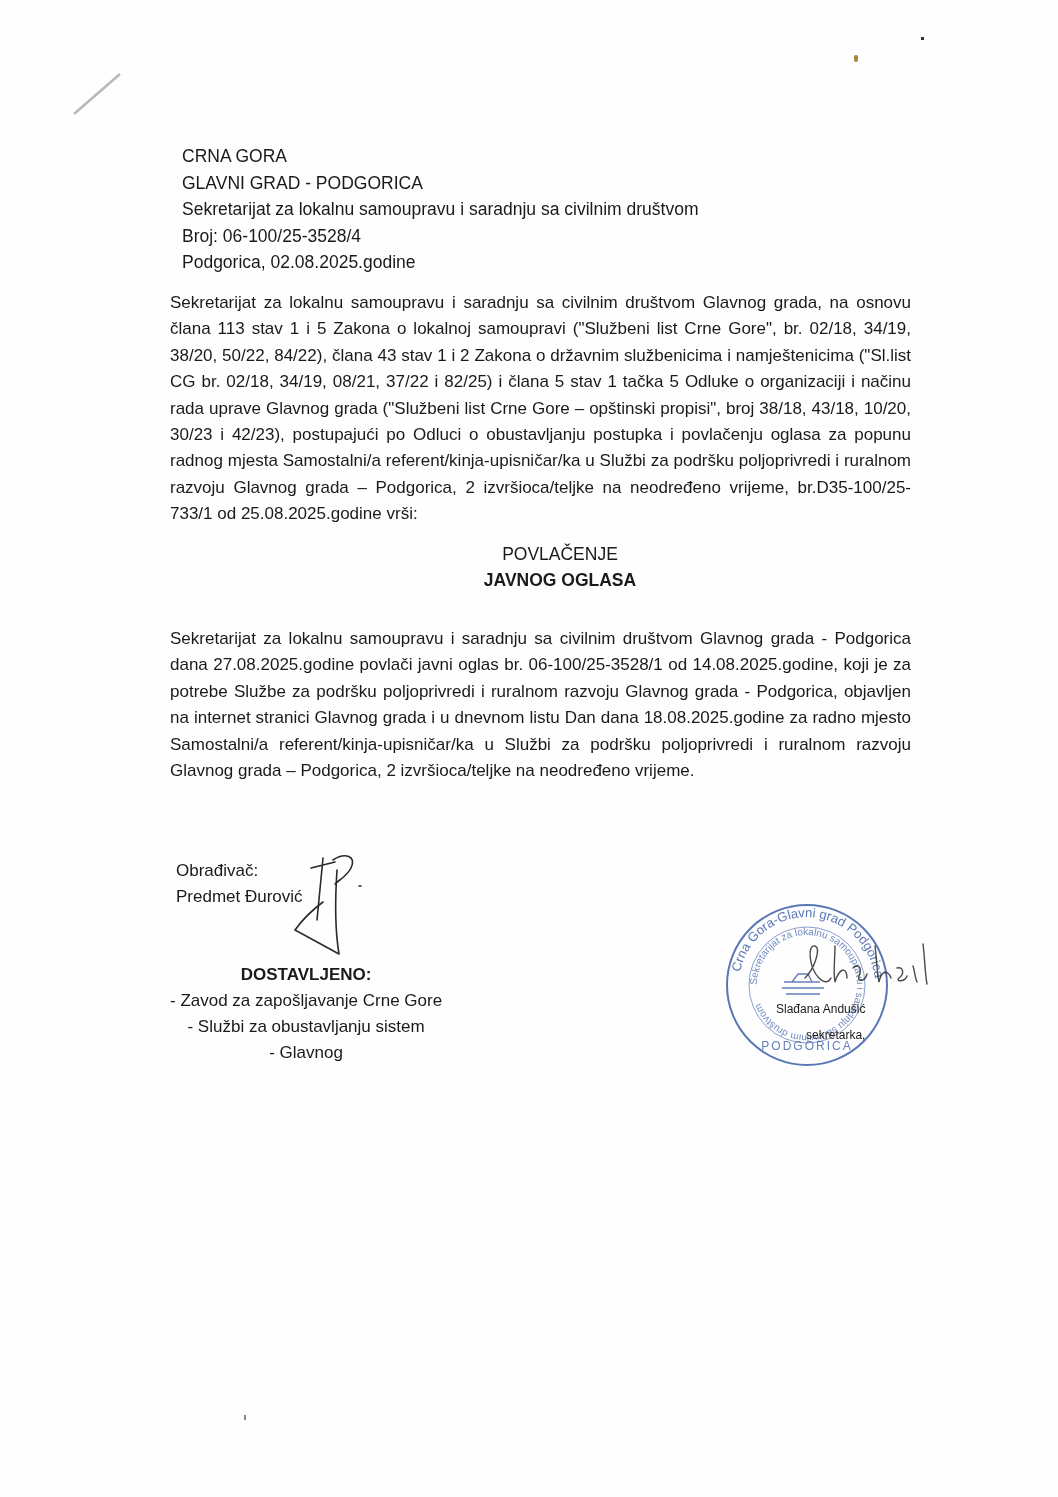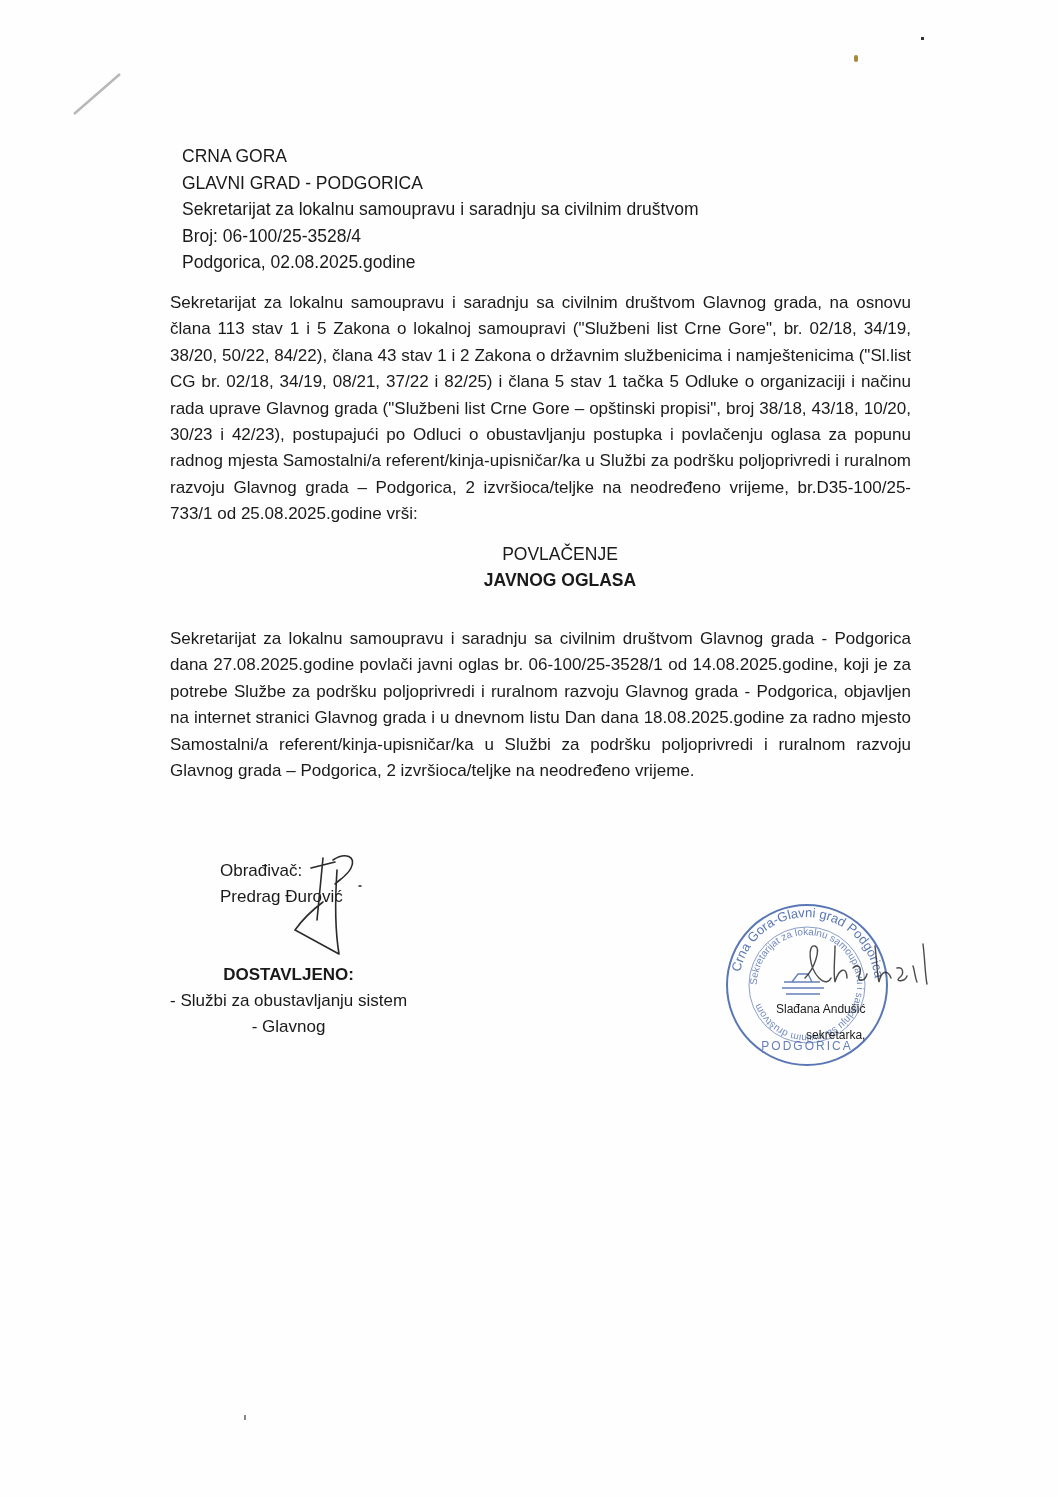--- a/index.html
+++ b/index.html
@@ -50,21 +50,20 @@
       font-size: 17.5px;
       line-height: 26px;
     }
     .title .t2 { font-weight: bold; }
     .obr {
       position: absolute;
       left: 176px;
       top: 858px;
       font-size: 17px;
       line-height: 26px;
-      margin-left: 44px;
     }
     .dost {
       position: absolute;
       left: 170px;
       top: 962px;
       font-size: 17px;
       line-height: 26px;
       text-align: center;
     }
     .dost .dhead { font-weight: bold; }
@@ -126,29 +125,30 @@
 
   <div class="title">
     <div>POVLAČENJE</div>
     <div class="t2">JAVNOG OGLASA</div>
   </div>
 
   <div class="para para2">Sekretarijat za lokalnu samoupravu i saradnju sa civilnim društvom Glavnog grada - Podgorica dana 27.08.2025.godine povlači javni oglas br. 06-100/25-3528/1 od 14.08.2025.godine, koji je za potrebe Službe za podršku poljoprivredi i ruralnom razvoju Glavnog grada - Podgorica, objavljen na internet stranici Glavnog grada i u dnevnom listu Dan dana 18.08.2025.godine za radno mjesto Samostalni/a referent/kinja-upisničar/ka u Službi za podršku poljoprivredi i ruralnom razvoju Glavnog grada – Podgorica, 2 izvršioca/teljke na neodređeno vrijeme.</div>
 
   <div class="obr">
     <div>Obrađivač:</div>
-    <div>Predrag Đurović</div>
+    <div>Predmet Đurović</div>
   </div>
 
   <svg class="sig1" viewBox="0 0 100 110">
     <path d="M48 8 C46 30, 44 50, 42 70 M36 18 C44 16, 52 14, 60 12 M58 10 C70 2, 82 6, 76 18 C72 26, 64 30, 60 34 M62 20 C60 50, 60 80, 64 104 M64 104 L20 80 C30 66, 40 58, 48 52 M84 36 l2 0" fill="none" stroke="#2a2a2a" stroke-width="1.6" stroke-linecap="round"></path>
   </svg>
 
   <div class="dost">
     <div class="dhead">DOSTAVLJENO:</div>
+    <div>- Zavod za zapošljavanje Crne Gore</div>
     <div>- Službi za obustavljanju sistem</div>
     <div>- Glavnog</div>
   </div>
 
   <svg class="stamp" viewBox="0 0 170 170">
     <defs>
       <path id="outerArc" d="M 85 85 m -68 0 a 68 68 0 1 1 136 0 a 68 68 0 1 1 -136 0"></path>
       <path id="innerArc" d="M 85 85 m -50 0 a 50 50 0 1 1 100 0 a 50 50 0 1 1 -100 0"></path>
     </defs>
     <circle cx="85" cy="85" r="80" fill="none" stroke="#3d5fa8" stroke-width="2" opacity="0.85"></circle>

